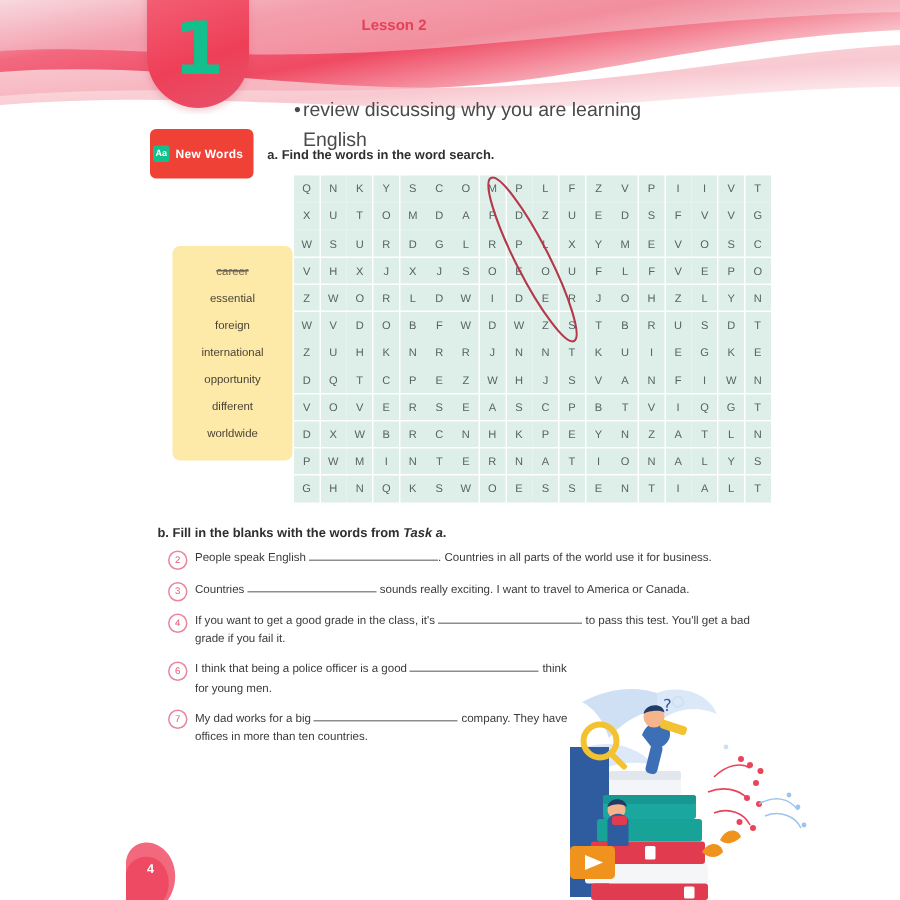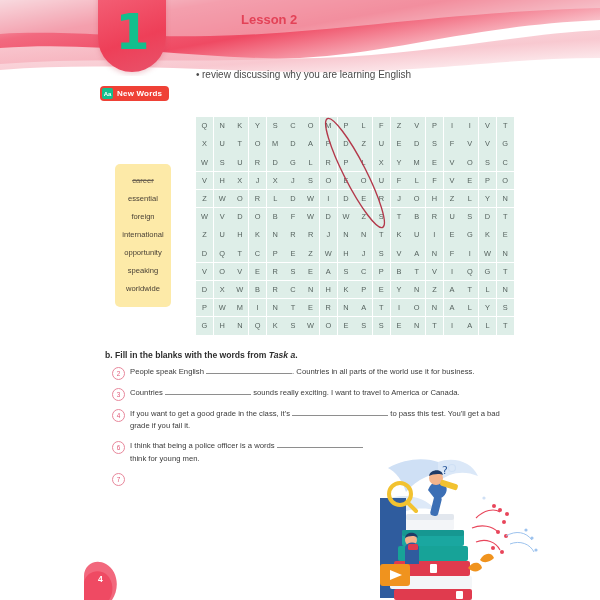--- a/index.html
+++ b/index.html
@@ -50,28 +50,28 @@
     margin-top: 4px;
     letter-spacing: -1px;
   }
 
   .lesson-block {
     position: absolute;
     left: 196px; top: 12px;
     width: 260px;
   }
   .lesson-title {
-    font-size: 13px;
+    font-size: 10px;
     font-weight: bold;
     color: #e34257;
     margin-bottom: 3px;
     padding-left: 45px;
   }
   .lesson-goal {
-    font-size: 10px;
+    font-size: 13px;
     color: #4a4a4a;
     line-height: 1.55;
     padding-left: 6px;
     position: relative;
     margin-top: 40px;
   }
   .lesson-goal::before {
     content: "\2022";
     position: absolute;
     left: 0; top: 0;
@@ -84,21 +84,21 @@
     left: 100px; top: 86px;
     display: flex;
     align-items: center;
   }
   .newwords-badge {
     display: flex;
     align-items: center;
     background: #ef4136;
     border-radius: 4px;
     padding: 2px 7px 2px 2px;
-    height: 15px;
+    height: 33px;
     box-sizing: border-box;
   }
   .aa-chip {
     width: 11px; height: 11px;
     background: #13bf8d;
     border-radius: 2px;
     color: #ffffff;
     font-size: 6px;
     font-weight: bold;
     display: flex;
@@ -116,21 +116,21 @@
     margin-left: 9px;
     font-size: 8.6px;
     font-weight: bold;
     color: #2f2f2f;
   }
 
   
   .wordlist {
     position: absolute;
     left: 115px; top: 164px;
-    width: 56px;
+    width: 80px;
     background: #fdeaa8;
     border-radius: 5px;
     padding: 8px 4px 9px 4px;
     box-sizing: border-box;
     text-align: center;
   }
   .wordlist-item {
     font-size: 7.6px;
     color: #4a4237;
     line-height: 1;
@@ -275,29 +275,30 @@
   <div class="lesson-block">
     <div class="lesson-title">Lesson 2</div>
     <div class="lesson-goal">review discussing why you are learning English</div>
   </div>
 
   <div class="newwords-row">
     <div class="newwords-badge">
       <span class="aa-chip">Aa</span>
       <span class="newwords-label">New Words</span>
     </div>
+    <div class="task-a-text">a. Find the words in the word search.</div>
   </div>
 
   <div class="wordlist" id="word-list">
       <div class="wordlist-item found">career</div>
       <div class="wordlist-item">essential</div>
       <div class="wordlist-item">foreign</div>
       <div class="wordlist-item">international</div>
       <div class="wordlist-item">opportunity</div>
-      <div class="wordlist-item">speaking</div>
+      <div class="wordlist-item">different</div>
       <div class="wordlist-item">worldwide</div>
     </div>
 
   <div class="grid-wrap">
     <div class="grid" id="grid">
         <div class="cell">Q</div>
         <div class="cell">N</div>
         <div class="cell">K</div>
         <div class="cell">Y</div>
         <div class="cell">S</div>
@@ -530,24 +531,25 @@
       <div class="qitem">
         <div class="qnum">3</div>
         <div class="qtext"><span>Countries </span><span class="blank w-short"></span><span> sounds really exciting. I want to travel to America or Canada.</span></div>
       </div>
       <div class="qitem">
         <div class="qnum">4</div>
         <div class="qtext"><span>If you want to get a good grade in the class, it's </span><span class="blank w-med"></span><span> to pass this test. You'll get a bad grade if you fail it.</span></div>
       </div>
       <div class="qitem">
         <div class="qnum">6</div>
-        <div class="qtext narrow"><span>I think that being a police officer is a words </span><span class="blank w-short"></span><span> think for young men.</span></div>
+        <div class="qtext narrow"><span>I think that being a police officer is a good </span><span class="blank w-short"></span><span> think for young men.</span></div>
       </div>
       <div class="qitem">
         <div class="qnum">7</div>
+        <div class="qtext narrow"><span>My dad works for a big </span><span class="blank w-med"></span><span> company. They have offices in more than ten countries.</span></div>
       </div>
     </div>
 
   <div class="illustration">
     <svg width="220" height="148" viewBox="0 0 220 148">
       <path d="M8,16 C34,2 60,6 76,20 C56,18 38,26 26,40 C22,28 16,20 8,16 Z" fill="#cfe0f5"></path>
       <path d="M58,10 C74,4 92,10 98,24 C84,18 70,20 58,30 Z" fill="#dbe8f8"></path>
       <path d="M4,48 C24,40 44,44 56,58 C38,54 22,58 10,68 Z" fill="#dde9f8"></path>
       <rect x="0" y="46" width="26" height="100" fill="#2f5c9e"></rect>
       <rect x="26" y="62" width="48" height="16" rx="2" fill="#f3f5f8"></rect>

